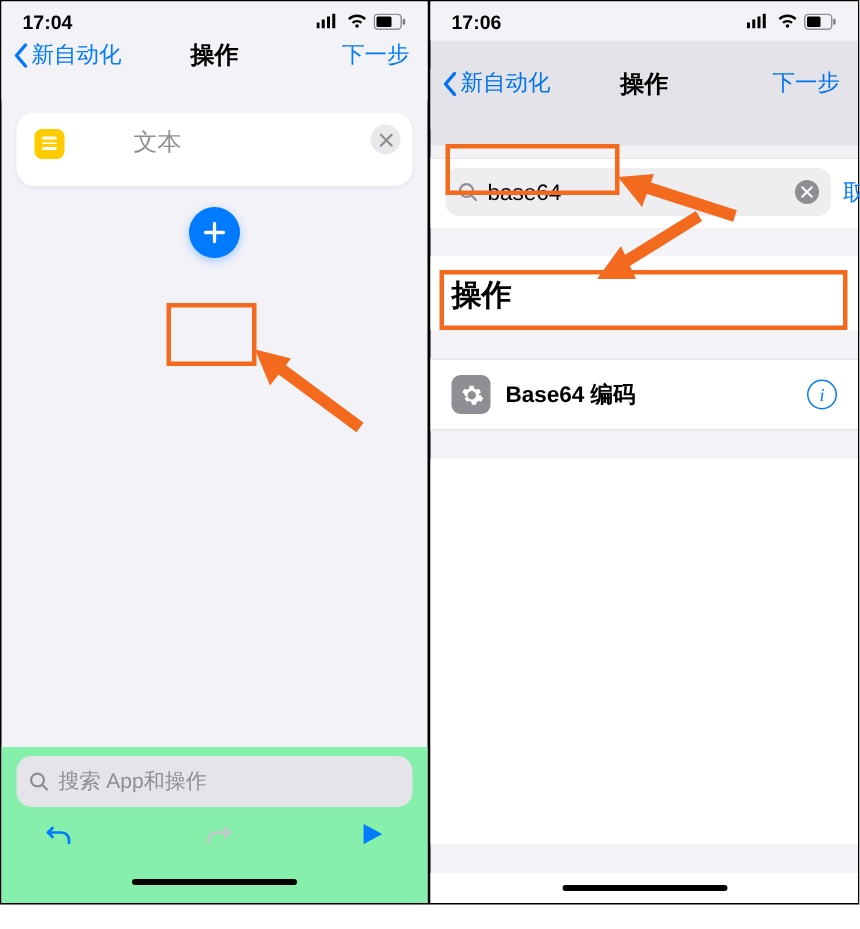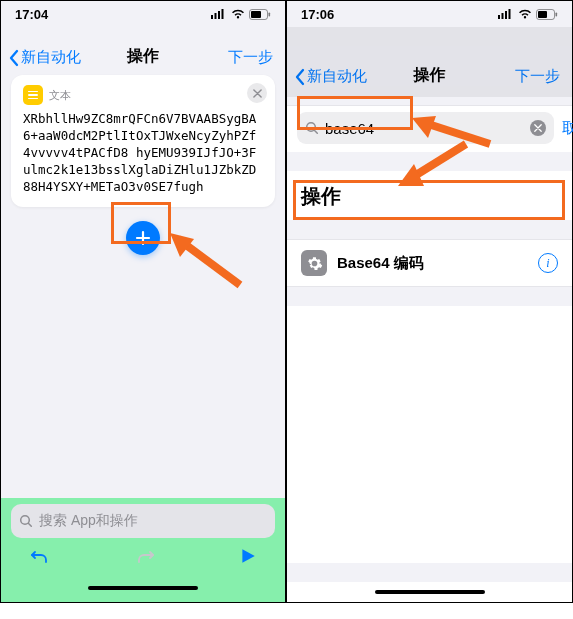--- a/index.html
+++ b/index.html
@@ -5,33 +5,33 @@
   * { margin: 0; padding: 0; box-sizing: border-box; font-family: -apple-system, "PingFang SC", "Helvetica Neue", Arial, sans-serif; }
   body { background: #fff; width: 573px; height: 619px; overflow: hidden; position: relative; }
   .phones { display: flex; width: 573px; height: 619px; }
   .phone { position: relative; width: 286px; height: 603px; background: #f2f2f7; border: 1px solid #000; display: flex; flex-direction: column; }
   .phone.right { width: 287px; gap: 19px; }
   
   .statusbar { height: 26px; display: flex; align-items: center; justify-content: space-between; padding: 0 14px; font-size: 13px; font-weight: 600; color: #000; background: #f2f2f7; }
   .status-icons { display: flex; align-items: center; gap: 4px; }
   .status-icons svg { display: block; }
   
-  .navbar { height: 40px; display: flex; align-items: flex-end; position: relative; background: #f2f2f7; }
+  .navbar { height: 40px; display: flex; align-items: flex-start; position: relative; background: #f2f2f7; }
   .nav-left { position: absolute; left: 6px; display: flex; align-items: center; color: #007aff; font-size: 15px; }
   .nav-left svg { margin-right: 0px; }
   .nav-title { flex: 1; text-align: center; font-size: 16px; font-weight: 600; color: #000; }
   .nav-right { position: absolute; right: 12px; color: #007aff; font-size: 15px; }
   
   .left-body { flex: 1; padding: 8px 10px; position: relative; }
   .text-card { background: #fff; border-radius: 12px; padding: 10px 12px 12px 12px; position: relative; box-shadow: 0 1px 3px rgba(0,0,0,0.06); }
   .text-card-head { display: flex; align-items: center; gap: 6px; margin-bottom: 6px; }
   .text-icon { width: 20px; height: 20px; border-radius: 5px; background: #ffcc00; display:flex; align-items:center; justify-content:center; }
   .text-icon-lines { display:flex; flex-direction:column; gap:2px; }
   .text-icon-lines span { display:block; width:10px; height:1.5px; background:#fff; border-radius:1px; }
-  .text-label { font-size: 11px; color: #8e8e93; }
+  .text-label { font-size: 16px; color: #8e8e93; margin-left: 40px; }
   .card-close { position: absolute; top: 8px; right: 8px; width: 20px; height: 20px; border-radius: 10px; background: #e9e9eb; display:flex; align-items:center; justify-content:center; }
   .card-content { font-size: 12.5px; color: #000; line-height: 1.35; word-break: break-all; font-family: -apple-system, Menlo, monospace; }
   .add-btn-wrap { display:flex; justify-content:center; margin-top: 14px; }
   .add-btn { width: 34px; height: 34px; border-radius: 17px; background: #007aff; display:flex; align-items:center; justify-content:center; box-shadow: 0 2px 6px rgba(0,122,255,0.35); }
   
   .left-footer { padding: 6px 10px 4px 10px; background: #86efac; }
   .search-pill { height: 34px; background: #e4e4e9; border-radius: 10px; display:flex; align-items:center; padding: 0 8px; gap:6px; color:#8e8e93; font-size:14px; }
   .toolbar { height: 40px; display:flex; align-items:center; justify-content:space-between; padding: 0 18px; }
   .toolbar .undo { color:#007aff; }
   .toolbar .redo { color:#c7c7cc; }
@@ -104,22 +104,20 @@
                 <span></span>
               </span>
           </span>
           <span class="text-label">文本</span>
         </div>
         <div class="card-close">
           <svg width="9" height="9" viewBox="0 0 10 10">
               <path d="M1 1l8 8M9 1l-8 8" stroke="#8e8e93" stroke-width="1.6" stroke-linecap="round"></path>
             </svg>
         </div>
-        <div class="card-content">XRbhllHw9ZC8mrQFCn6V7BVAABSygBA6+aaW0dcM2PtlItOxTJWxeNcyZyhPZf4vvvvv4tPACfD8
-hyEMU939IJfJO+3Fulmc2k1e13bsslXglaDiZHlu1JZbkZD88H4YSXY+METaO3v0SE7fugh</div>
       </div>
 
       <div class="add-btn-wrap">
         <div class="add-btn">
           <svg width="16" height="16" viewBox="0 0 16 16">
               <path d="M8 2v12M2 8h12" stroke="#fff" stroke-width="2.2" stroke-linecap="round"></path>
             </svg>
         </div>
       </div>
     </div>

